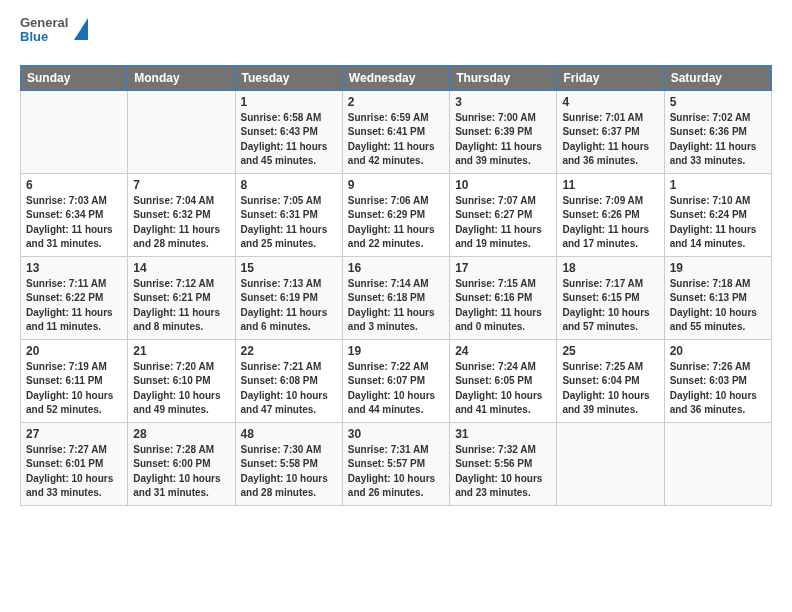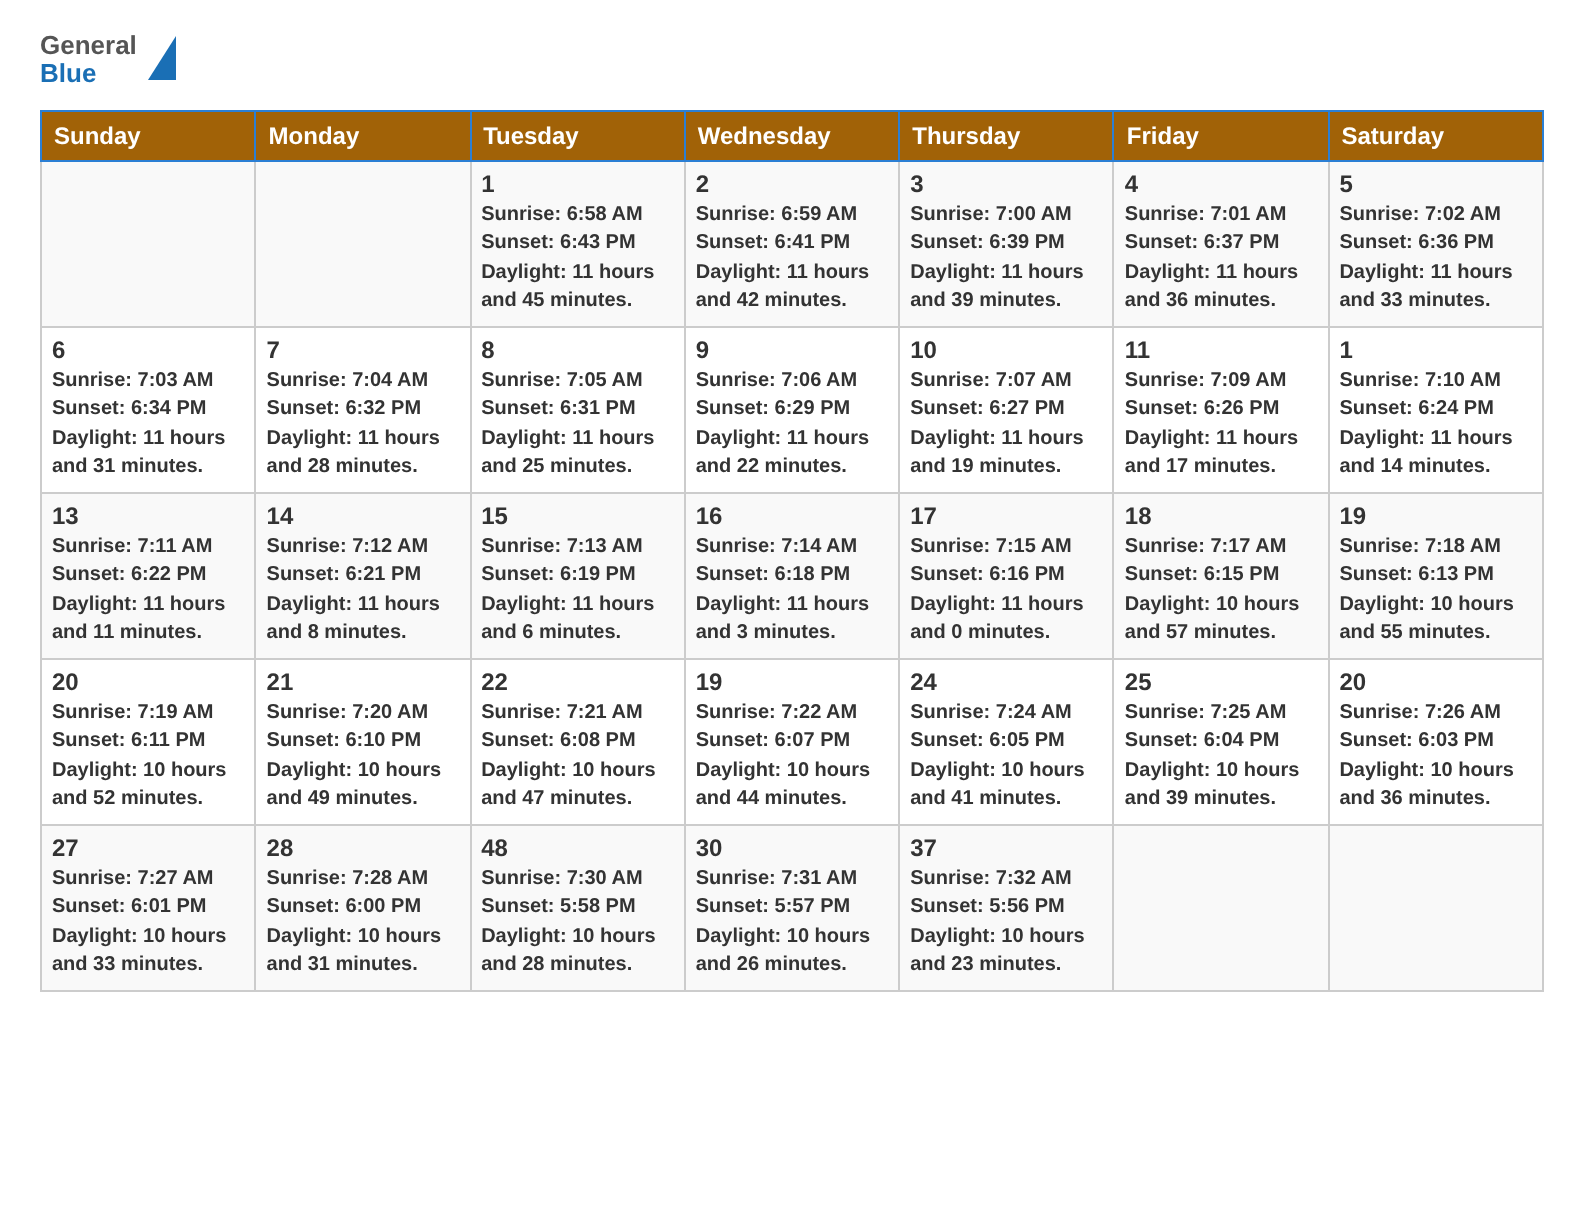--- a/index.html
+++ b/index.html
@@ -13,21 +13,21 @@
     .page {
       width: 792px;
       min-height: 612px;
       background: #fff;
       padding: 16px 20px 10px 20px;
     }
     .header {
       display: flex;
       justify-content: space-between;
       align-items: center;
-      margin-bottom: 10px;
+      margin-bottom: 20px;
     }
     .logo {
       display: flex;
       align-items: center;
       gap: 4px;
     }
     .logo-text {
       display: flex;
       flex-direction: column;
       font-size: 13px;
@@ -58,21 +58,21 @@
       font-size: 15px;
       font-weight: normal;
       color: #555;
     }
     .calendar {
       width: 100%;
       border-collapse: collapse;
       font-size: 10.5px;
     }
     .calendar thead tr th {
-      background: #a16207;
+      background: #737373;
       color: #fff;
       font-weight: bold;
       font-size: 12px;
       padding: 5px 6px;
       text-align: left;
       border: 1px solid #2b7fd4;
     }
     .calendar tbody tr td {
       border: 1px solid #ccc;
       vertical-align: top;
@@ -196,20 +196,20 @@
         </tr>
         <tr>
           <td><span class="day-number">27</span>
         <span class="day-info">Sunrise: 7:27 AM<br>Sunset: 6:01 PM<br>Daylight: 10 hours and 33 minutes.</span></td>
           <td><span class="day-number">28</span>
         <span class="day-info">Sunrise: 7:28 AM<br>Sunset: 6:00 PM<br>Daylight: 10 hours and 31 minutes.</span></td>
           <td><span class="day-number">48</span>
         <span class="day-info">Sunrise: 7:30 AM<br>Sunset: 5:58 PM<br>Daylight: 10 hours and 28 minutes.</span></td>
           <td><span class="day-number">30</span>
         <span class="day-info">Sunrise: 7:31 AM<br>Sunset: 5:57 PM<br>Daylight: 10 hours and 26 minutes.</span></td>
-          <td><span class="day-number">37</span>
+          <td><span class="day-number">31</span>
         <span class="day-info">Sunrise: 7:32 AM<br>Sunset: 5:56 PM<br>Daylight: 10 hours and 23 minutes.</span></td>
           <td class="empty"></td>
           <td class="empty"></td>
         </tr>
       </tbody>
   </table>
 </div>
 
 </body></html>

